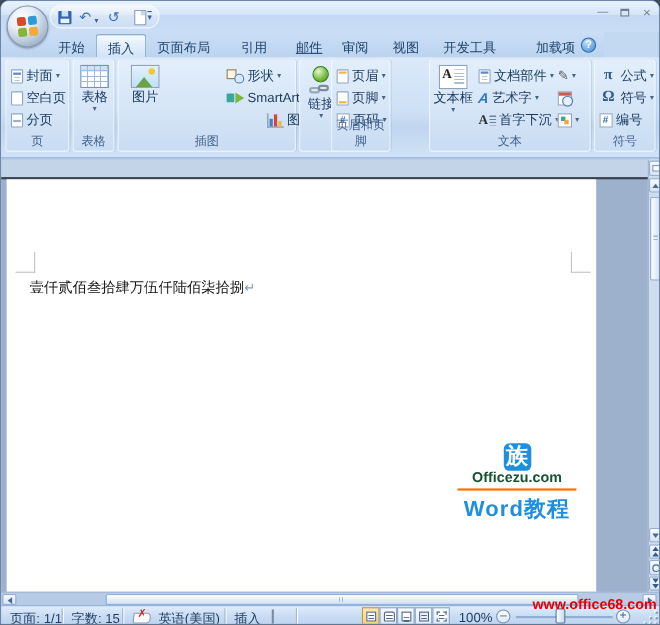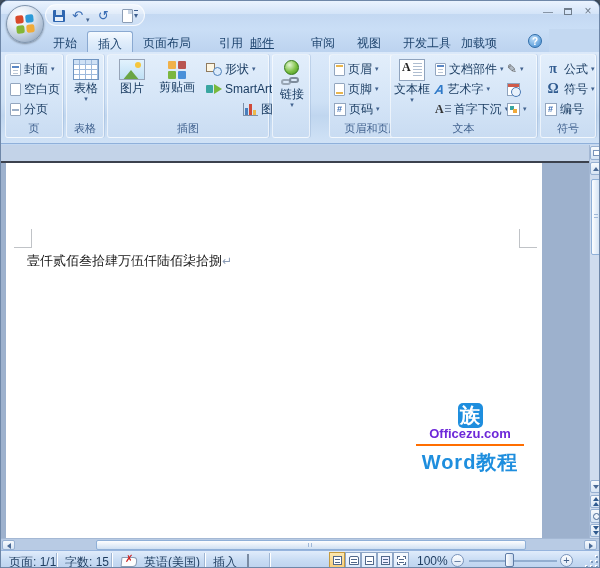--- a/index.html
+++ b/index.html
@@ -202,25 +202,25 @@
         <div class="orb-g"></div>
         <div class="orb-y"></div>
     </div>
   </div>
 
   <div class="ab tabrow">
     <span class="tab" style="left:42px;">开始</span>
     <span class="tab active" style="left:86px;">插入</span>
     <span class="tab" style="left:132px;">页面布局</span>
     <span class="tab" style="left:208px;">引用</span>
-    <span class="tab" style="left:239px;text-decoration:underline;">邮件</span>
+    <span class="tab" style="left:258px;text-decoration:underline;">邮件</span>
     <span class="tab" style="left:300px;">审阅</span>
     <span class="tab" style="left:346px;">视图</span>
     <span class="tab" style="left:392px;">开发工具</span>
-    <span class="tab" style="left:450px;">加载项</span>
+    <span class="tab" style="left:476px;">加载项</span>
     <div class="ab helpbtn">?</div>
   </div>
 
   <div class="ab ribbon">
 
     <div class="grp" style="left:4px;width:58px;">
       <div class="smallrow r1">
         <span class="mpage">
             <i style="top:2px;background:#5a87c5;"></i>
             <span class="lines" style="top:6px;"></span>
@@ -251,29 +251,20 @@
     </div>
 
     <div class="grp" style="left:106px;width:162px;">
       <div class="bigbtn" style="left:4px;">
         <div class="bigicon picicon">
             <span class="sun"></span>
             <span class="mtn"></span>
           </div>
         <div class="biglabel">图片</div>
       </div>
-      <div class="bigbtn" style="left:46px;width:46px;">
-        <div class="bigicon clipicon" style="margin-top:3px;">
-          <div style="left:0;top:0;background:#f0b14a;"></div>
-            <div style="right:0;top:0;background:#b85450;"></div>
-          <div style="left:0;bottom:0;background:#7cb63f;"></div>
-            <div style="right:0;bottom:0;background:#4a90d9;"></div>
-        </div>
-        <div class="biglabel">剪贴画</div>
-      </div>
       <div class="smallrow r1" style="left:98px;">
         <span class="shapeicon">
             <span class="sq"></span>
             <span class="ci"></span>
           </span>
         <span>形状</span>
           <span class="caret">▾</span>
       </div>
       <div class="smallrow r2" style="left:98px;">
         <span class="smarticon">
@@ -298,21 +289,21 @@
         <div class="bigicon linkicon">
           <span class="globe"></span>
             <span class="c1"></span>
             <span class="c2"></span>
         </div>
         <div class="biglabel">链接</div>
         <div class="caret">▾</div>
       </div>
     </div>
 
-    <div class="grp" style="left:328px;width:86px;">
+    <div class="grp" style="left:300px;width:54px;">
       <div class="smallrow r1">
         <span class="mpage">
             <i style="top:1px;"></i>
           </span>
         <span>页眉</span>
           <span class="caret">▾</span>
       </div>
       <div class="smallrow r2">
         <span class="mpage">
             <i style="bottom:1px;"></i>
@@ -399,21 +390,21 @@
     <div class="ab doc-topstrip"></div>
     <div class="ab doc-darkline"></div>
     <div class="ab page">
       <div class="ab cropL"></div>
       <div class="ab cropR"></div>
       <div class="ab doctext"><span>壹仟贰佰叁拾肆万伍仟陆佰柒拾捌</span><span class="pmark">↵</span></div>
       <div class="ab logo">
         <div class="l1">
           <span class="badge" style="background: rgb(30, 142, 222);">族</span>
         </div>
-        <div class="l2" style="color: #6d28d9;">Officezu.com</div>
+        <div class="l2" style="color: #14532d;">Officezu.com</div>
         <div class="rule" style="background: rgb(255, 110, 0);"></div>
         <div class="l3" style="color: rgb(30, 142, 222);">Word教程</div>
       </div>
     </div>
   </div>
 
   <div class="ab vscroll">
     <div class="sbtn" style="top:1px;height:14px;">
       <div style="width:7px;height:6px;border:1px solid #7a94ba;background:#fff;margin:3px auto 0;"></div>
     </div>
@@ -494,13 +485,14 @@
     <div class="grip">
       <i style="right:0;bottom:0;"></i>
         <i style="right:0;bottom:5px;"></i>
         <i style="right:5px;bottom:0;"></i>
       <i style="right:0;bottom:10px;"></i>
         <i style="right:5px;bottom:5px;"></i>
         <i style="right:10px;bottom:0;"></i>
     </div>
   </div>
 
+  <div class="ab url-red" style="color: rgb(230, 0, 0);">www.office68.com</div>
 </div>
 
 </body></html>

